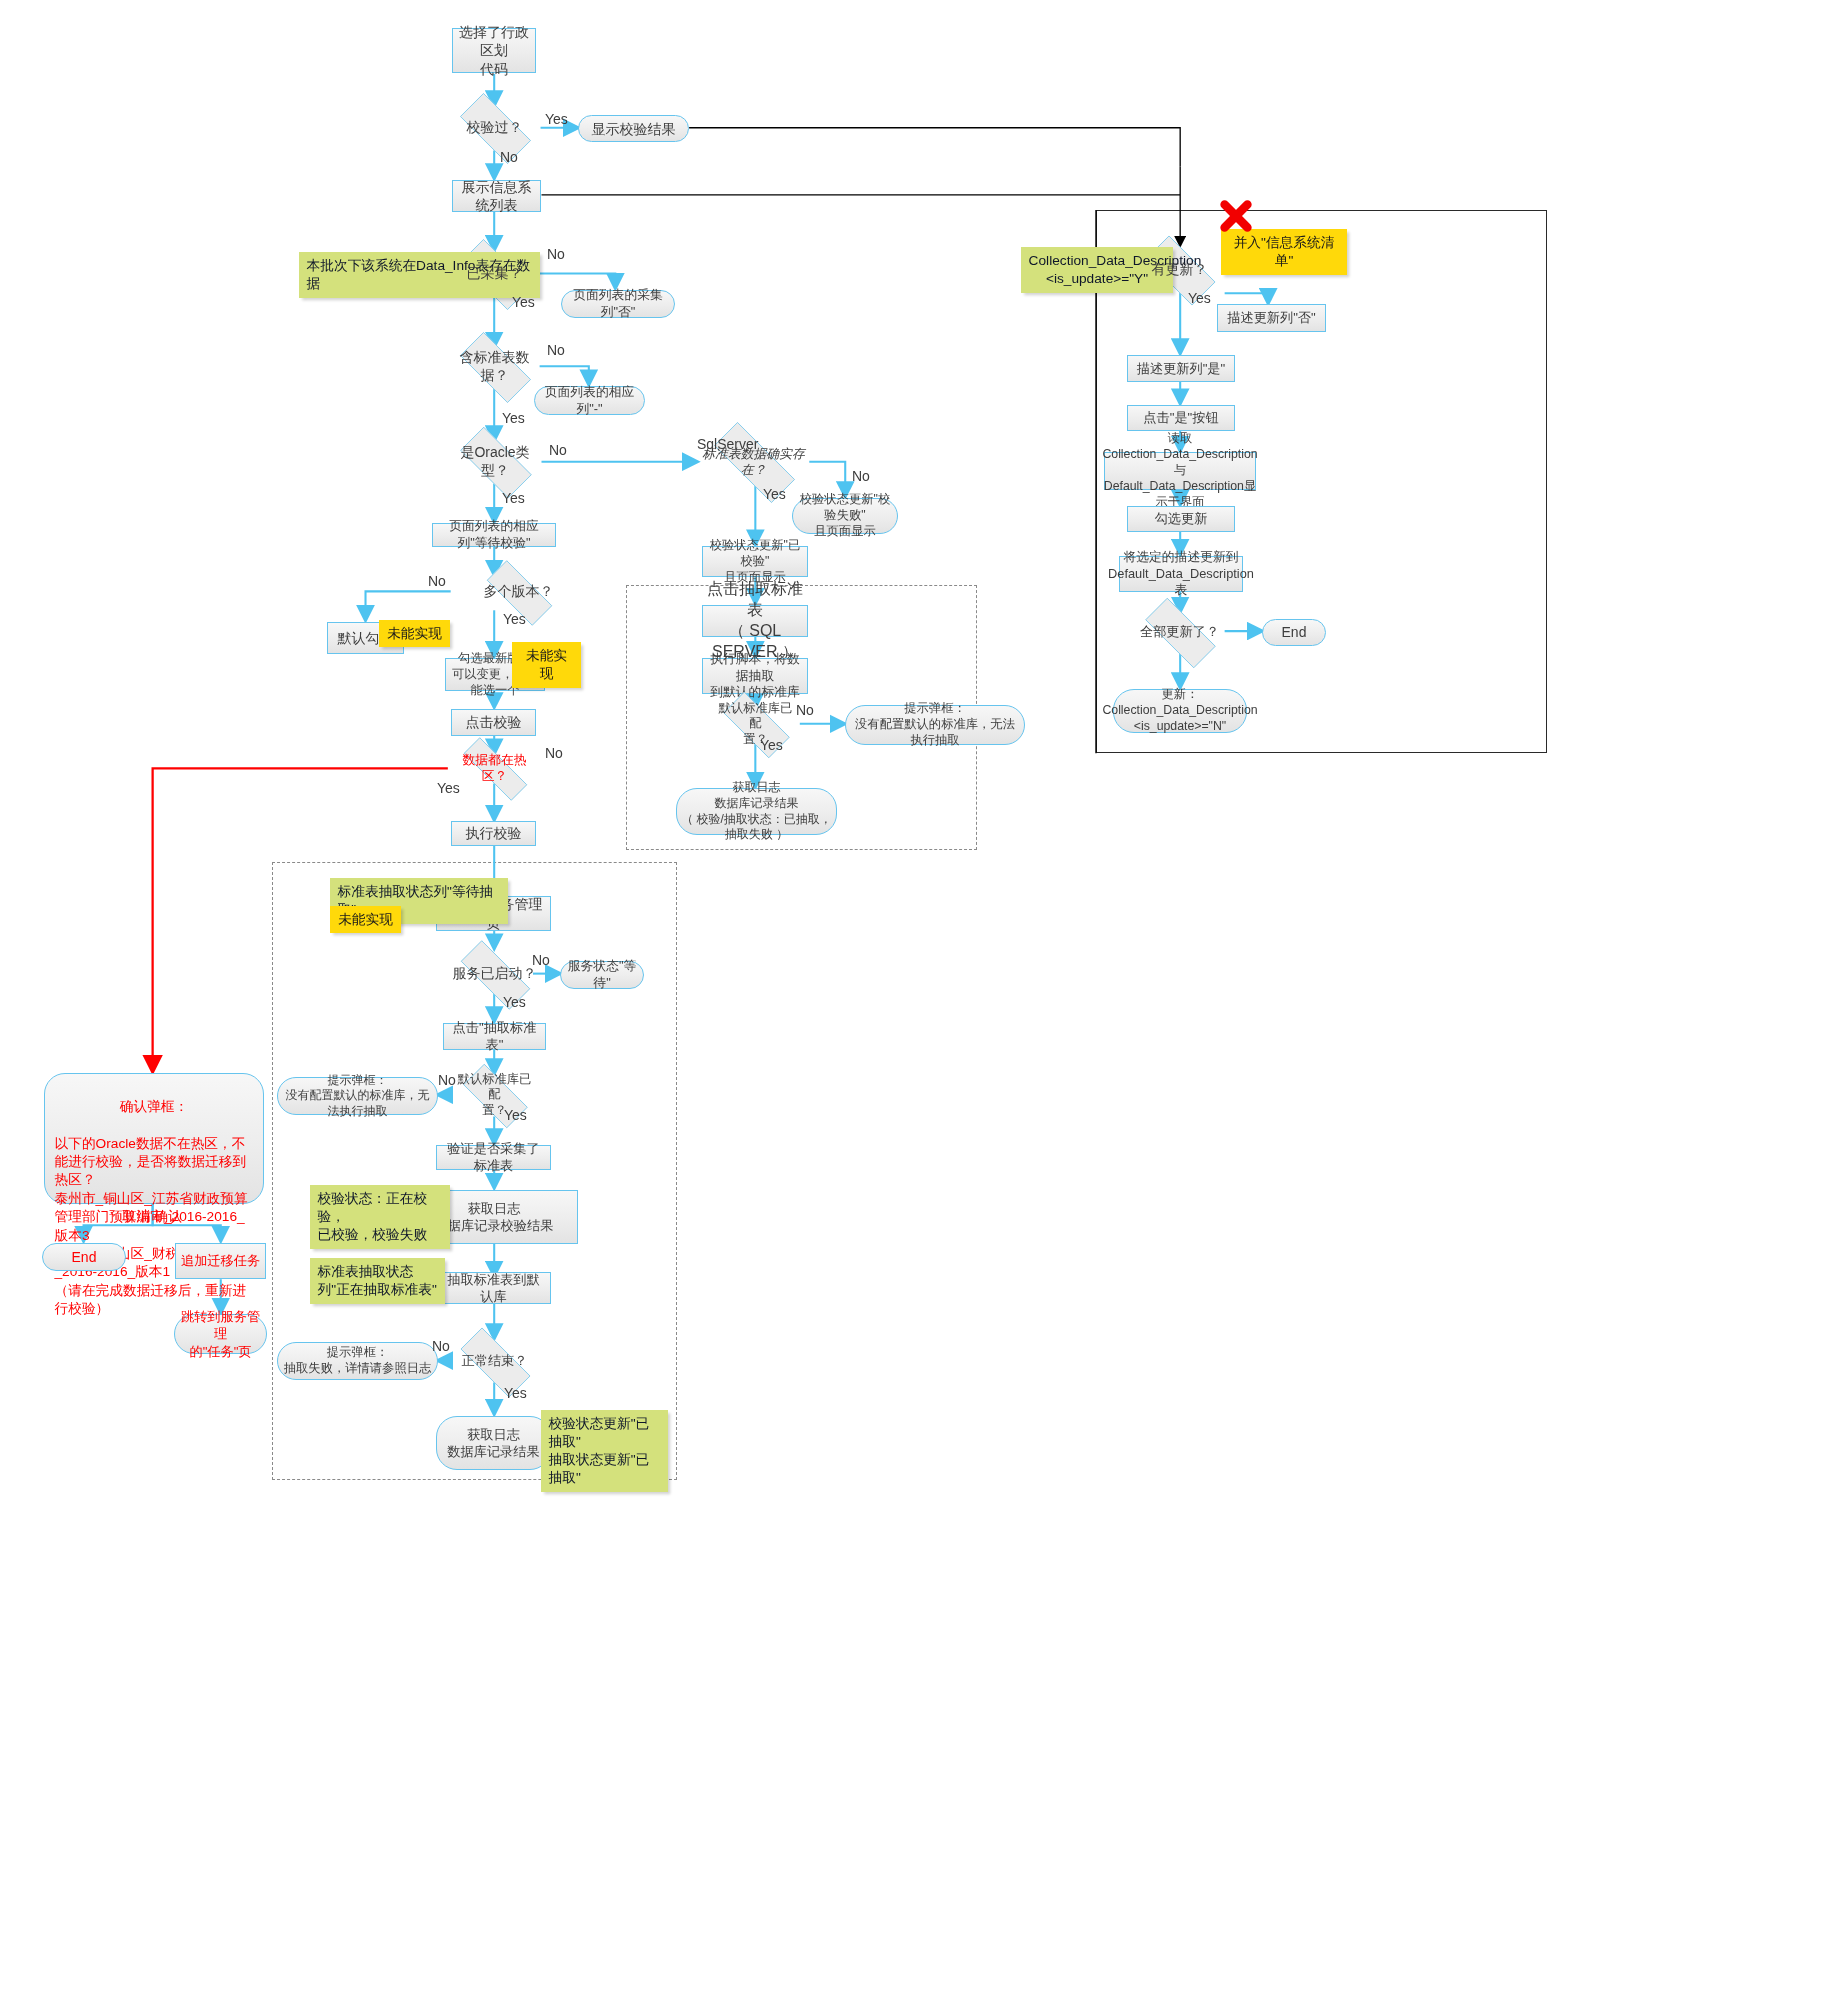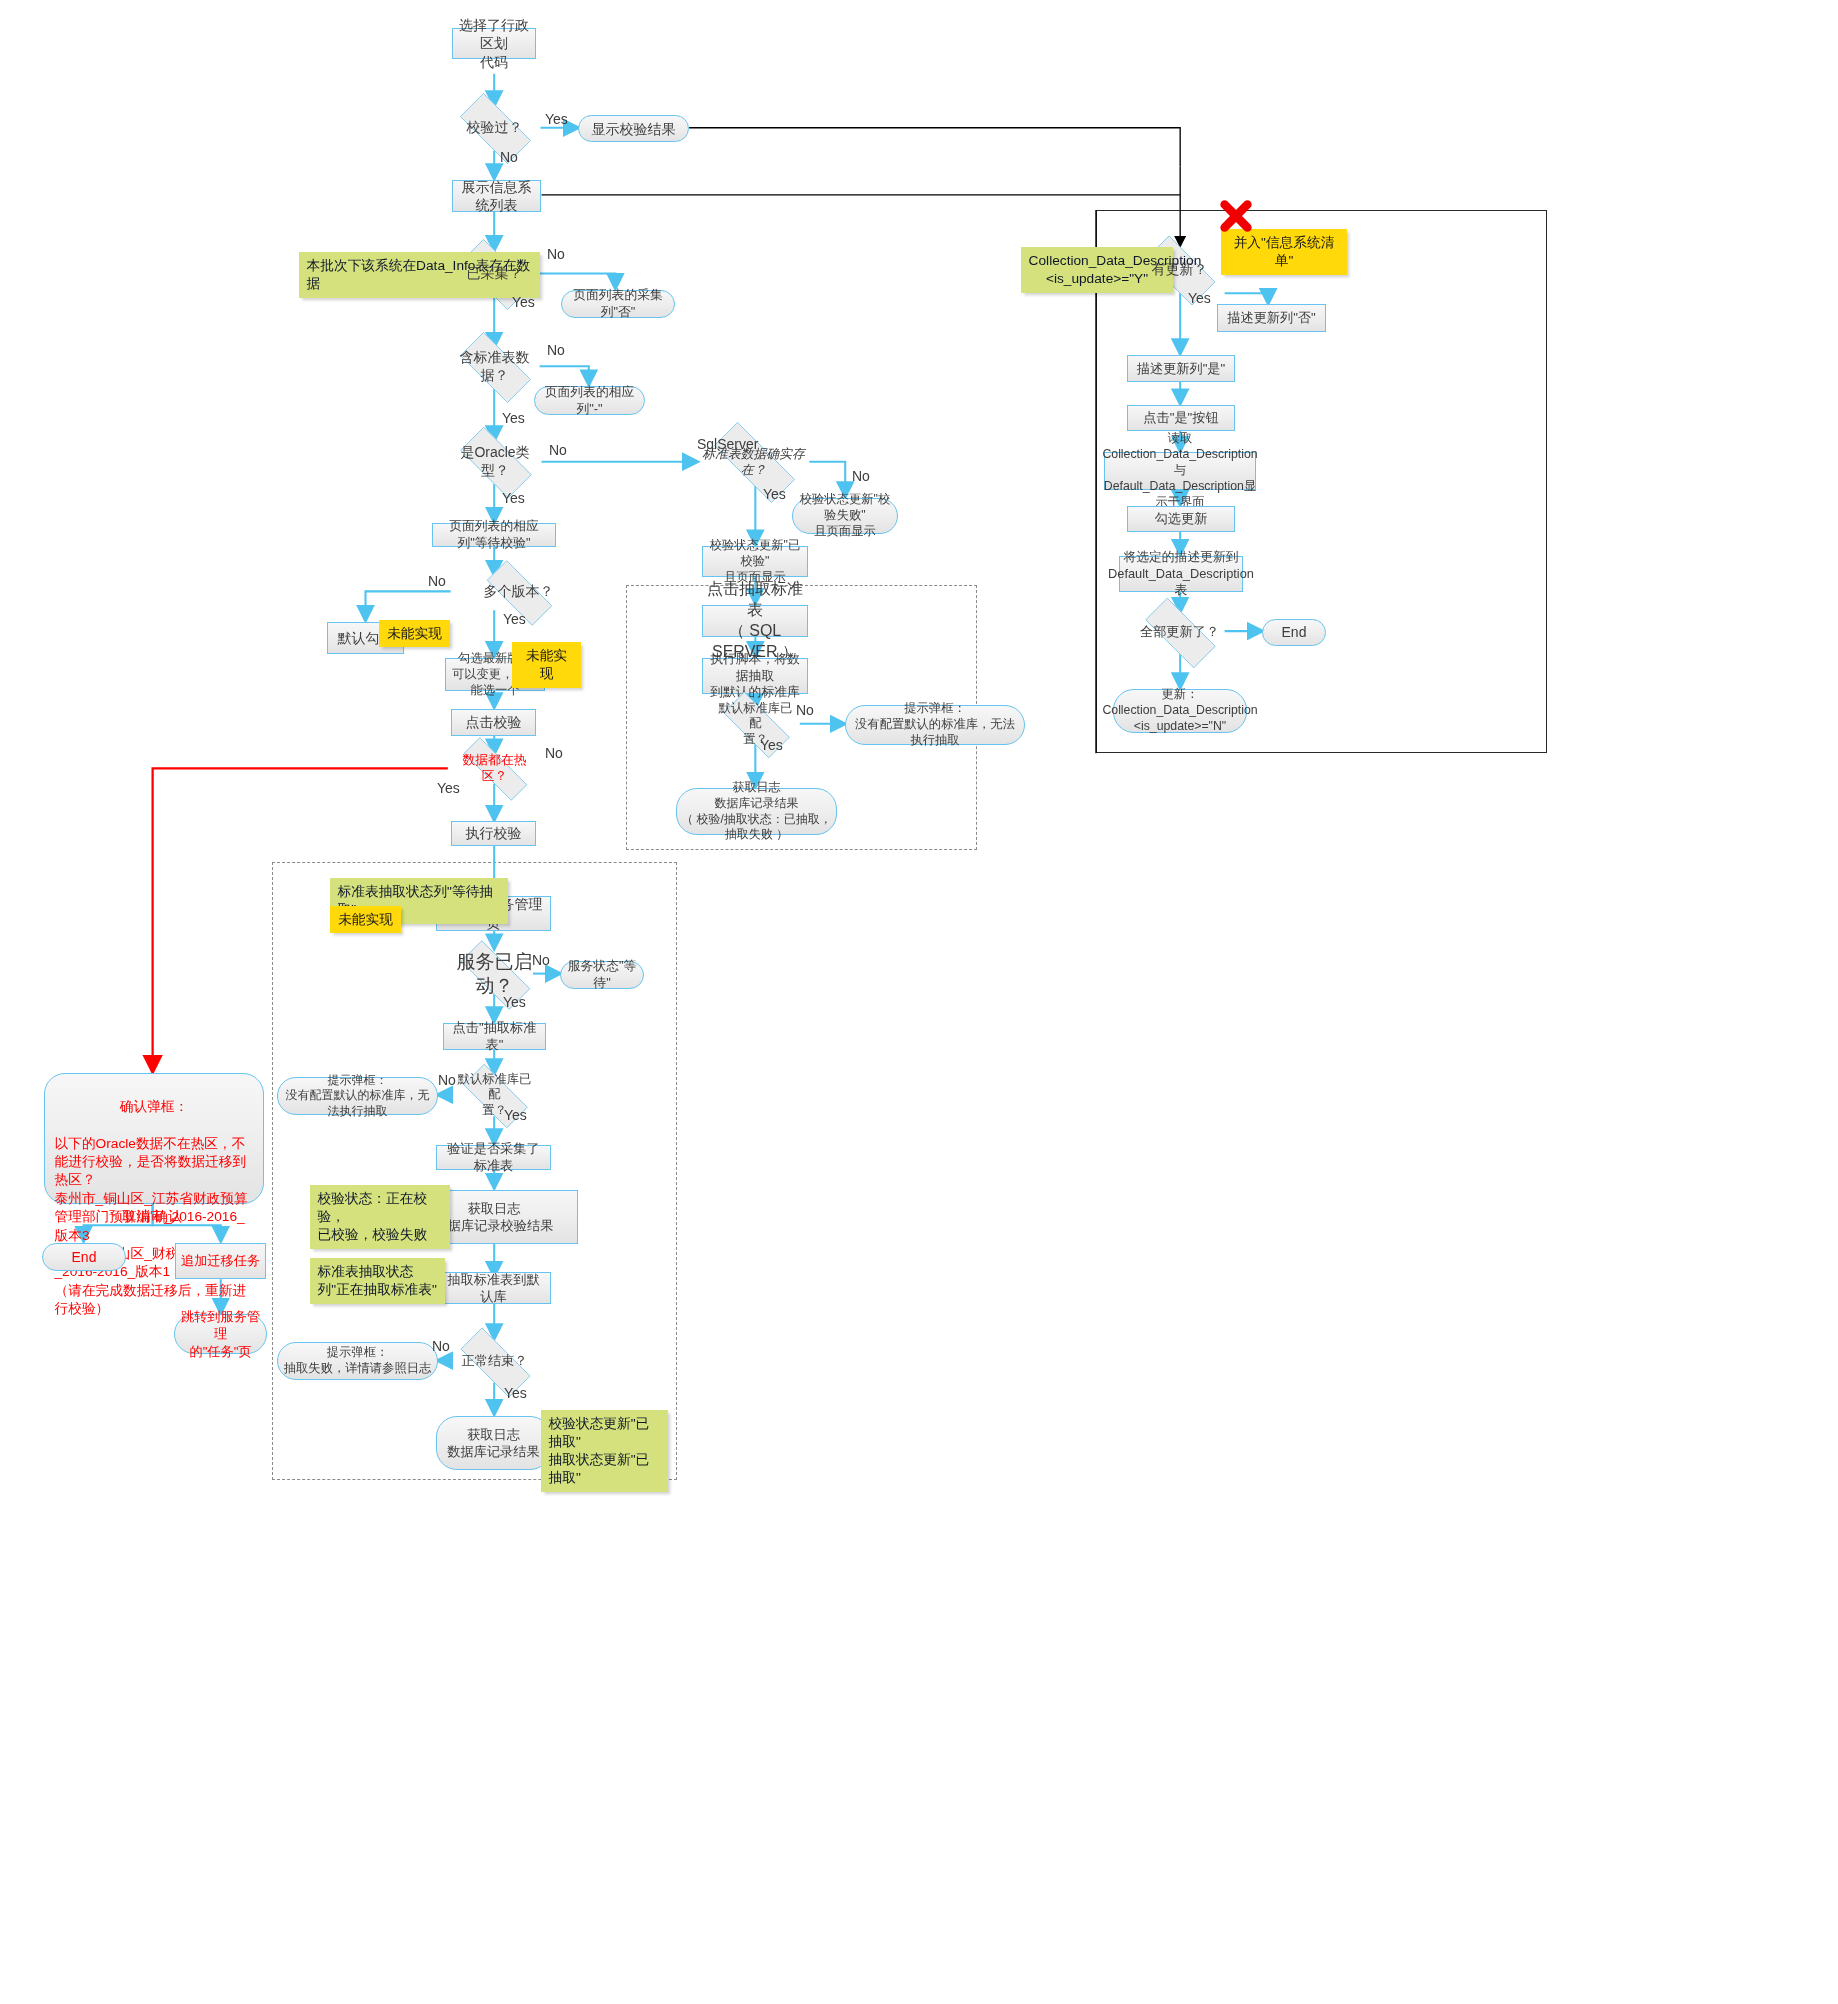--- a/index.html
+++ b/index.html
@@ -194,21 +194,21 @@
 
       <path d="M728,135 L1247,135 L1247,176"></path>
 
       <path d="M572,206 L1247,206"></path>
       <path d="M1247,176 L1247,260" marker-end="url(#ahb)"></path>
 
       <path d="M1158,222 L1158,796"></path>
     </g>
   </svg>
 
-  <div class="node" style="left:452px;top:28px;width:84px;height:31px;">选择了行政区划
+  <div class="node" style="left:452px;top:28px;width:84px;height:45px;">选择了行政区划
 代码</div>
 
   <div class="dia" style="left:448px;top:105px;width:93px;height:45px;">
     <div class="dshape"></div>
     <div class="dtxt">校验过？</div>
   </div>
 
   <div class="node rounded" style="left:578px;top:115px;width:111px;height:27.4px;">显示校验结果</div>
 
   <div class="node" style="left:452px;top:180px;width:89px;height:32px;">展示信息系统列表</div>
@@ -295,21 +295,21 @@
 
   <div class="node pill redtxt" style="left:42px;top:1243px;width:84px;height:28px;">End</div>
   <div class="node redtxt" style="left:175px;top:1243px;width:91px;height:36px;font-size:13.2px;">追加迁移任务</div>
   <div class="node rounded redtxt" style="left:174px;top:1314px;width:93px;height:40px;font-size:13.2px;">跳转到服务管理
 的"任务"页</div>
 
   <div class="node" style="left:436px;top:896px;width:115px;height:35px;">跳转到服务管理页</div>
 
   <div class="dia" style="left:447px;top:954px;width:95px;height:40px;">
     <div class="dshape"></div>
-    <div class="dtxt" style="font-size:19px;">服务已启动？</div>
+    <div class="dtxt" style="font-size:14px;">服务已启动？</div>
   </div>
 
   <div class="node rounded" style="left:560px;top:961px;width:84px;height:28px;font-size:12.8px;">服务状态"等待"</div>
 
   <div class="node" style="left:443px;top:1023px;width:103px;height:26.5px;font-size:13.2px;">点击"抽取标准表"</div>
 
   <div class="dia" style="left:452px;top:1075px;width:85px;height:40px;">
     <div class="dshape"></div>
     <div class="dtxt" style="font-size:12.3px;">默认标准库已配
 置？</div>

